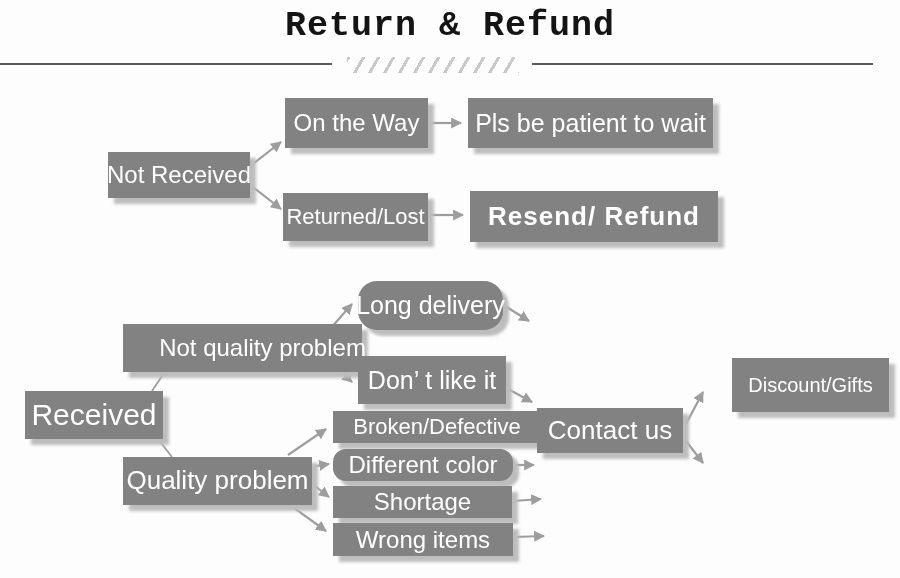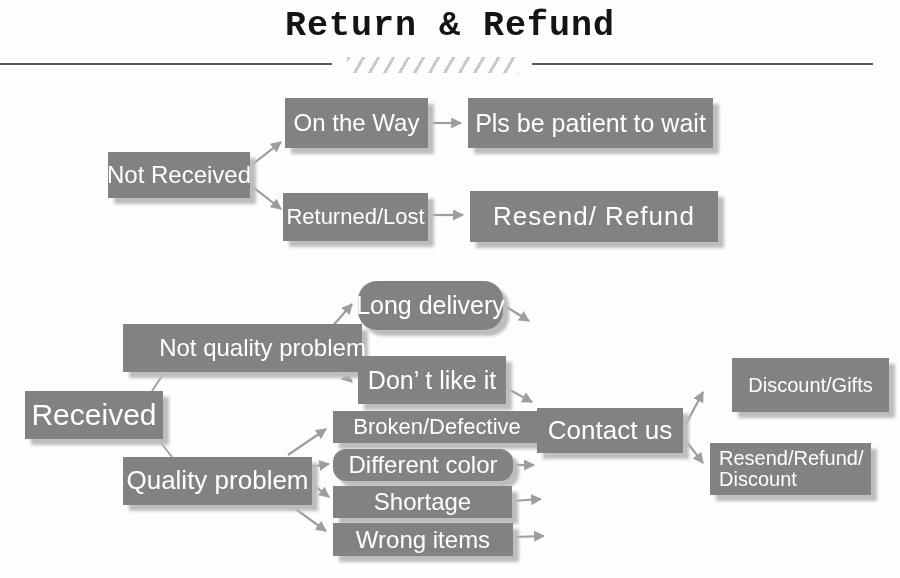--- a/index.html
+++ b/index.html
@@ -21,21 +21,21 @@
   .arrows { position:absolute; left:0; top:0; width:900px; height:578px; }
   .node {
     position:absolute; background:#828282; color:#ffffff;
     display:flex; align-items:center; justify-content:center;
     box-shadow:6px 6px 3px #bdbdbd; white-space:nowrap; line-height:1.05;
   }
   .n-notrec   { left:108px; top:152px; width:142px; height:46px; font-size:24px; }
   .n-ontheway { left:285px; top:98px;  width:143px; height:50px; font-size:24px; }
   .n-plswait  { left:468px; top:98px;  width:245px; height:50px; font-size:25px; }
   .n-retlost  { left:283px; top:193px; width:145px; height:48px; font-size:22px; }
-  .n-resref   { left:470px; top:191px; width:248px; height:51px; font-size:26px; font-weight:400; letter-spacing:1px; }
+  .n-resref   { left:470px; top:191px; width:248px; height:51px; font-size:26px; font-weight:700; letter-spacing:1px; }
   .n-received { left:25px;  top:391px; width:138px; height:48px; font-size:30px; }
   .n-notqual  { left:123px; top:324px; width:199px; height:48px; font-size:24px;padding-left:40px; }
   .n-qual     { left:123px; top:457px; width:189px; height:48px; font-size:26px; }
   .n-longdel  { left:358px; top:281px; width:145px; height:49px; font-size:25px;border-radius:19px; }
   .n-dontlike { left:358px; top:356px; width:148px; height:48px; font-size:25px; }
   .n-broken   { left:333px; top:411px; width:208px; height:32px; font-size:22px; }
   .n-diffcol  { left:333px; top:449px; width:180px; height:32px; font-size:24px;border-radius:13px; }
   .n-shortage { left:333px; top:486px; width:179px; height:32px; font-size:24px;text-align:right; }
   .n-wrong    { left:333px; top:523px; width:180px; height:33px; font-size:24px; }
   .n-contact  { left:537px; top:408px; width:146px; height:45px; font-size:26px; }
@@ -93,15 +93,14 @@
   <div class="node n-notqual">Not quality problem</div>
   <div class="node n-qual">Quality problem</div>
   <div class="node n-longdel">Long delivery</div>
   <div class="node n-dontlike">Don’ t like it</div>
   <div class="node n-broken">Broken/Defective</div>
   <div class="node n-diffcol">Different color</div>
   <div class="node n-shortage">Shortage</div>
   <div class="node n-wrong">Wrong items</div>
   <div class="node n-contact">Contact us</div>
   <div class="node n-discgift">Discount/Gifts</div>
-  <div class="node n-rrd">Resend/Refund/ Discount</div>
 
 </div>
 
 </body></html>

